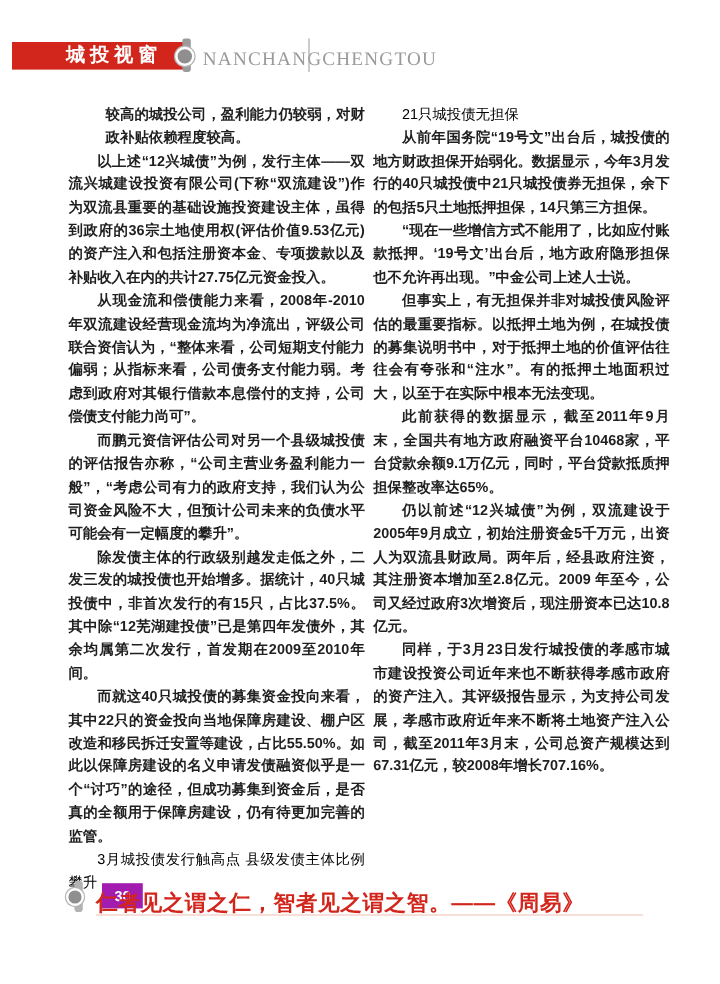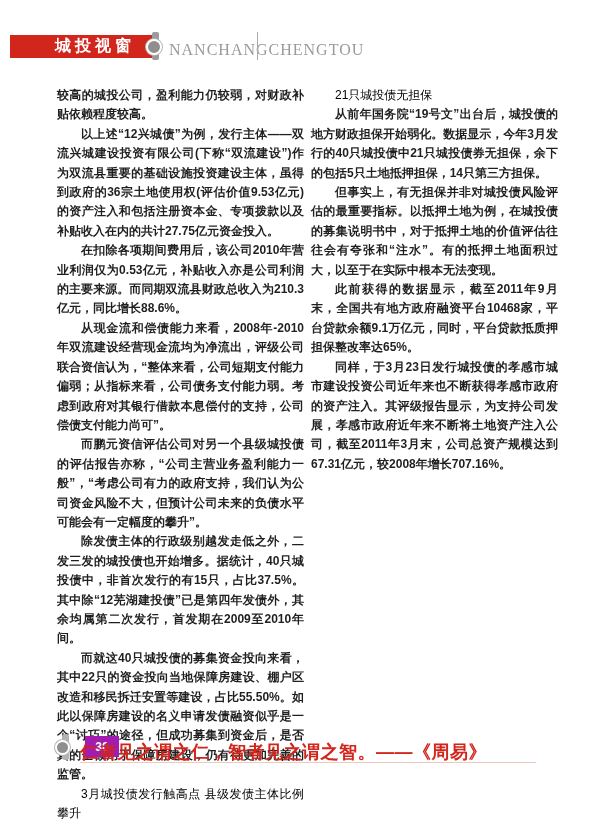--- a/index.html
+++ b/index.html
@@ -45,21 +45,21 @@
   .col {
     position:absolute; top:86px;
     width:247px;
     font-size:12px; line-height:19.4px;
     color:#1f1f1f; font-weight:600;
     text-align:justify;
   }
   .col-left  { left:57px;  }
   .col-right { left:311px; }
   .col p { text-indent:2em; }
-  .col p.no-indent { text-indent:0; }
+  .col p.no-indent { text-indent:0;margin-left:31px; }
   .col p.subhead { font-weight:normal; color:#000; }
   
   .pagenum-box {
     position:absolute; left:37px; top:736px;
     width:34px; height:21px;
     background:#a21caf; color:#ffffff;
     font-size:12px; font-weight:bold;
     display:flex; align-items:center; justify-content:center;margin-left:48px;
   }
   .footer-bar {
@@ -92,33 +92,34 @@
     <span>城投视窗</span>
   </div>
   <div class="banner-bar"></div>
   <div class="banner-dot"></div>
   <span class="romanized">NANCHANGCHENGTOU</span>
   <div class="header-vline"></div>
 
   <section class="col col-left">
     <p class="no-indent">较高的城投公司，盈利能力仍较弱，对财政补贴依赖程度较高。</p>
     <p>以上述“12兴城债”为例，发行主体——双流兴城建设投资有限公司(下称“双流建设”)作为双流县重要的基础设施投资建设主体，虽得到政府的36宗土地使用权(评估价值9.53亿元)的资产注入和包括注册资本金、专项拨款以及补贴收入在内的共计27.75亿元资金投入。</p>
-    <p>在扣除各项期间费用后，该公司2010年营业利润仅为0.53亿元，补贴收入亦是公司利润的主要来源。而同期双流县财政总收入为210.3亿元，同比增长88.6%。</p>
     <p>从现金流和偿债能力来看，2008年-2010年双流建设经营现金流均为净流出，评级公司联合资信认为，“整体来看，公司短期支付能力偏弱；从指标来看，公司债务支付能力弱。考虑到政府对其银行借款本息偿付的支持，公司偿债支付能力尚可”。</p>
     <p>而鹏元资信评估公司对另一个县级城投债的评估报告亦称，“公司主营业务盈利能力一般”，“考虑公司有力的政府支持，我们认为公司资金风险不大，但预计公司未来的负债水平可能会有一定幅度的攀升”。</p>
     <p>除发债主体的行政级别越发走低之外，二发三发的城投债也开始增多。据统计，40只城投债中，非首次发行的有15只，占比37.5%。其中除“12芜湖建投债”已是第四年发债外，其余均属第二次发行，首发期在2009至2010年间。</p>
     <p>而就这40只城投债的募集资金投向来看，其中22只的资金投向当地保障房建设、棚户区改造和移民拆迁安置等建设，占比55.50%。如此以保障房建设的名义申请发债融资似乎是一个“讨巧”的途径，但成功募集到资金后，是否真的全额用于保障房建设，仍有待更加完善的监管。</p>
     <p class="subhead">3月城投债发行触高点 县级发债主体比例攀升</p>
   </section>
 
   <section class="col col-right">
     <p class="subhead">21只城投债无担保</p>
     <p>从前年国务院“19号文”出台后，城投债的地方财政担保开始弱化。数据显示，今年3月发行的40只城投债中21只城投债券无担保，余下的包括5只土地抵押担保，14只第三方担保。</p>
+    <p>“现在一些增信方式不能用了，比如应付账款抵押。‘19号文’出台后，地方政府隐形担保也不允许再出现。”中金公司上述人士说。</p>
     <p>但事实上，有无担保并非对城投债风险评估的最重要指标。以抵押土地为例，在城投债的募集说明书中，对于抵押土地的价值评估往往会有夸张和“注水”。有的抵押土地面积过大，以至于在实际中根本无法变现。</p>
     <p>此前获得的数据显示，截至2011年9月末，全国共有地方政府融资平台10468家，平台贷款余额9.1万亿元，同时，平台贷款抵质押担保整改率达65%。</p>
+    <p>仍以前述“12兴城债”为例，双流建设于2005年9月成立，初始注册资金5千万元，出资人为双流县财政局。两年后，经县政府注资，其注册资本增加至2.8亿元。2009 年至今，公司又经过政府3次增资后，现注册资本已达10.8亿元。</p>
     <p>同样，于3月23日发行城投债的孝感市城市建设投资公司近年来也不断获得孝感市政府的资产注入。其评级报告显示，为支持公司发展，孝感市政府近年来不断将土地资产注入公司，截至2011年3月末，公司总资产规模达到67.31亿元，较2008年增长707.16%。</p>
   </section>
 
   <div class="pagenum-box">
     <span>30</span>
   </div>
   <div class="footer-bar"></div>
   <div class="footer-dot"></div>
   <span class="quote">仁者见之谓之仁，智者见之谓之智。——《周易》</span>
   <div class="footer-rule"></div>

